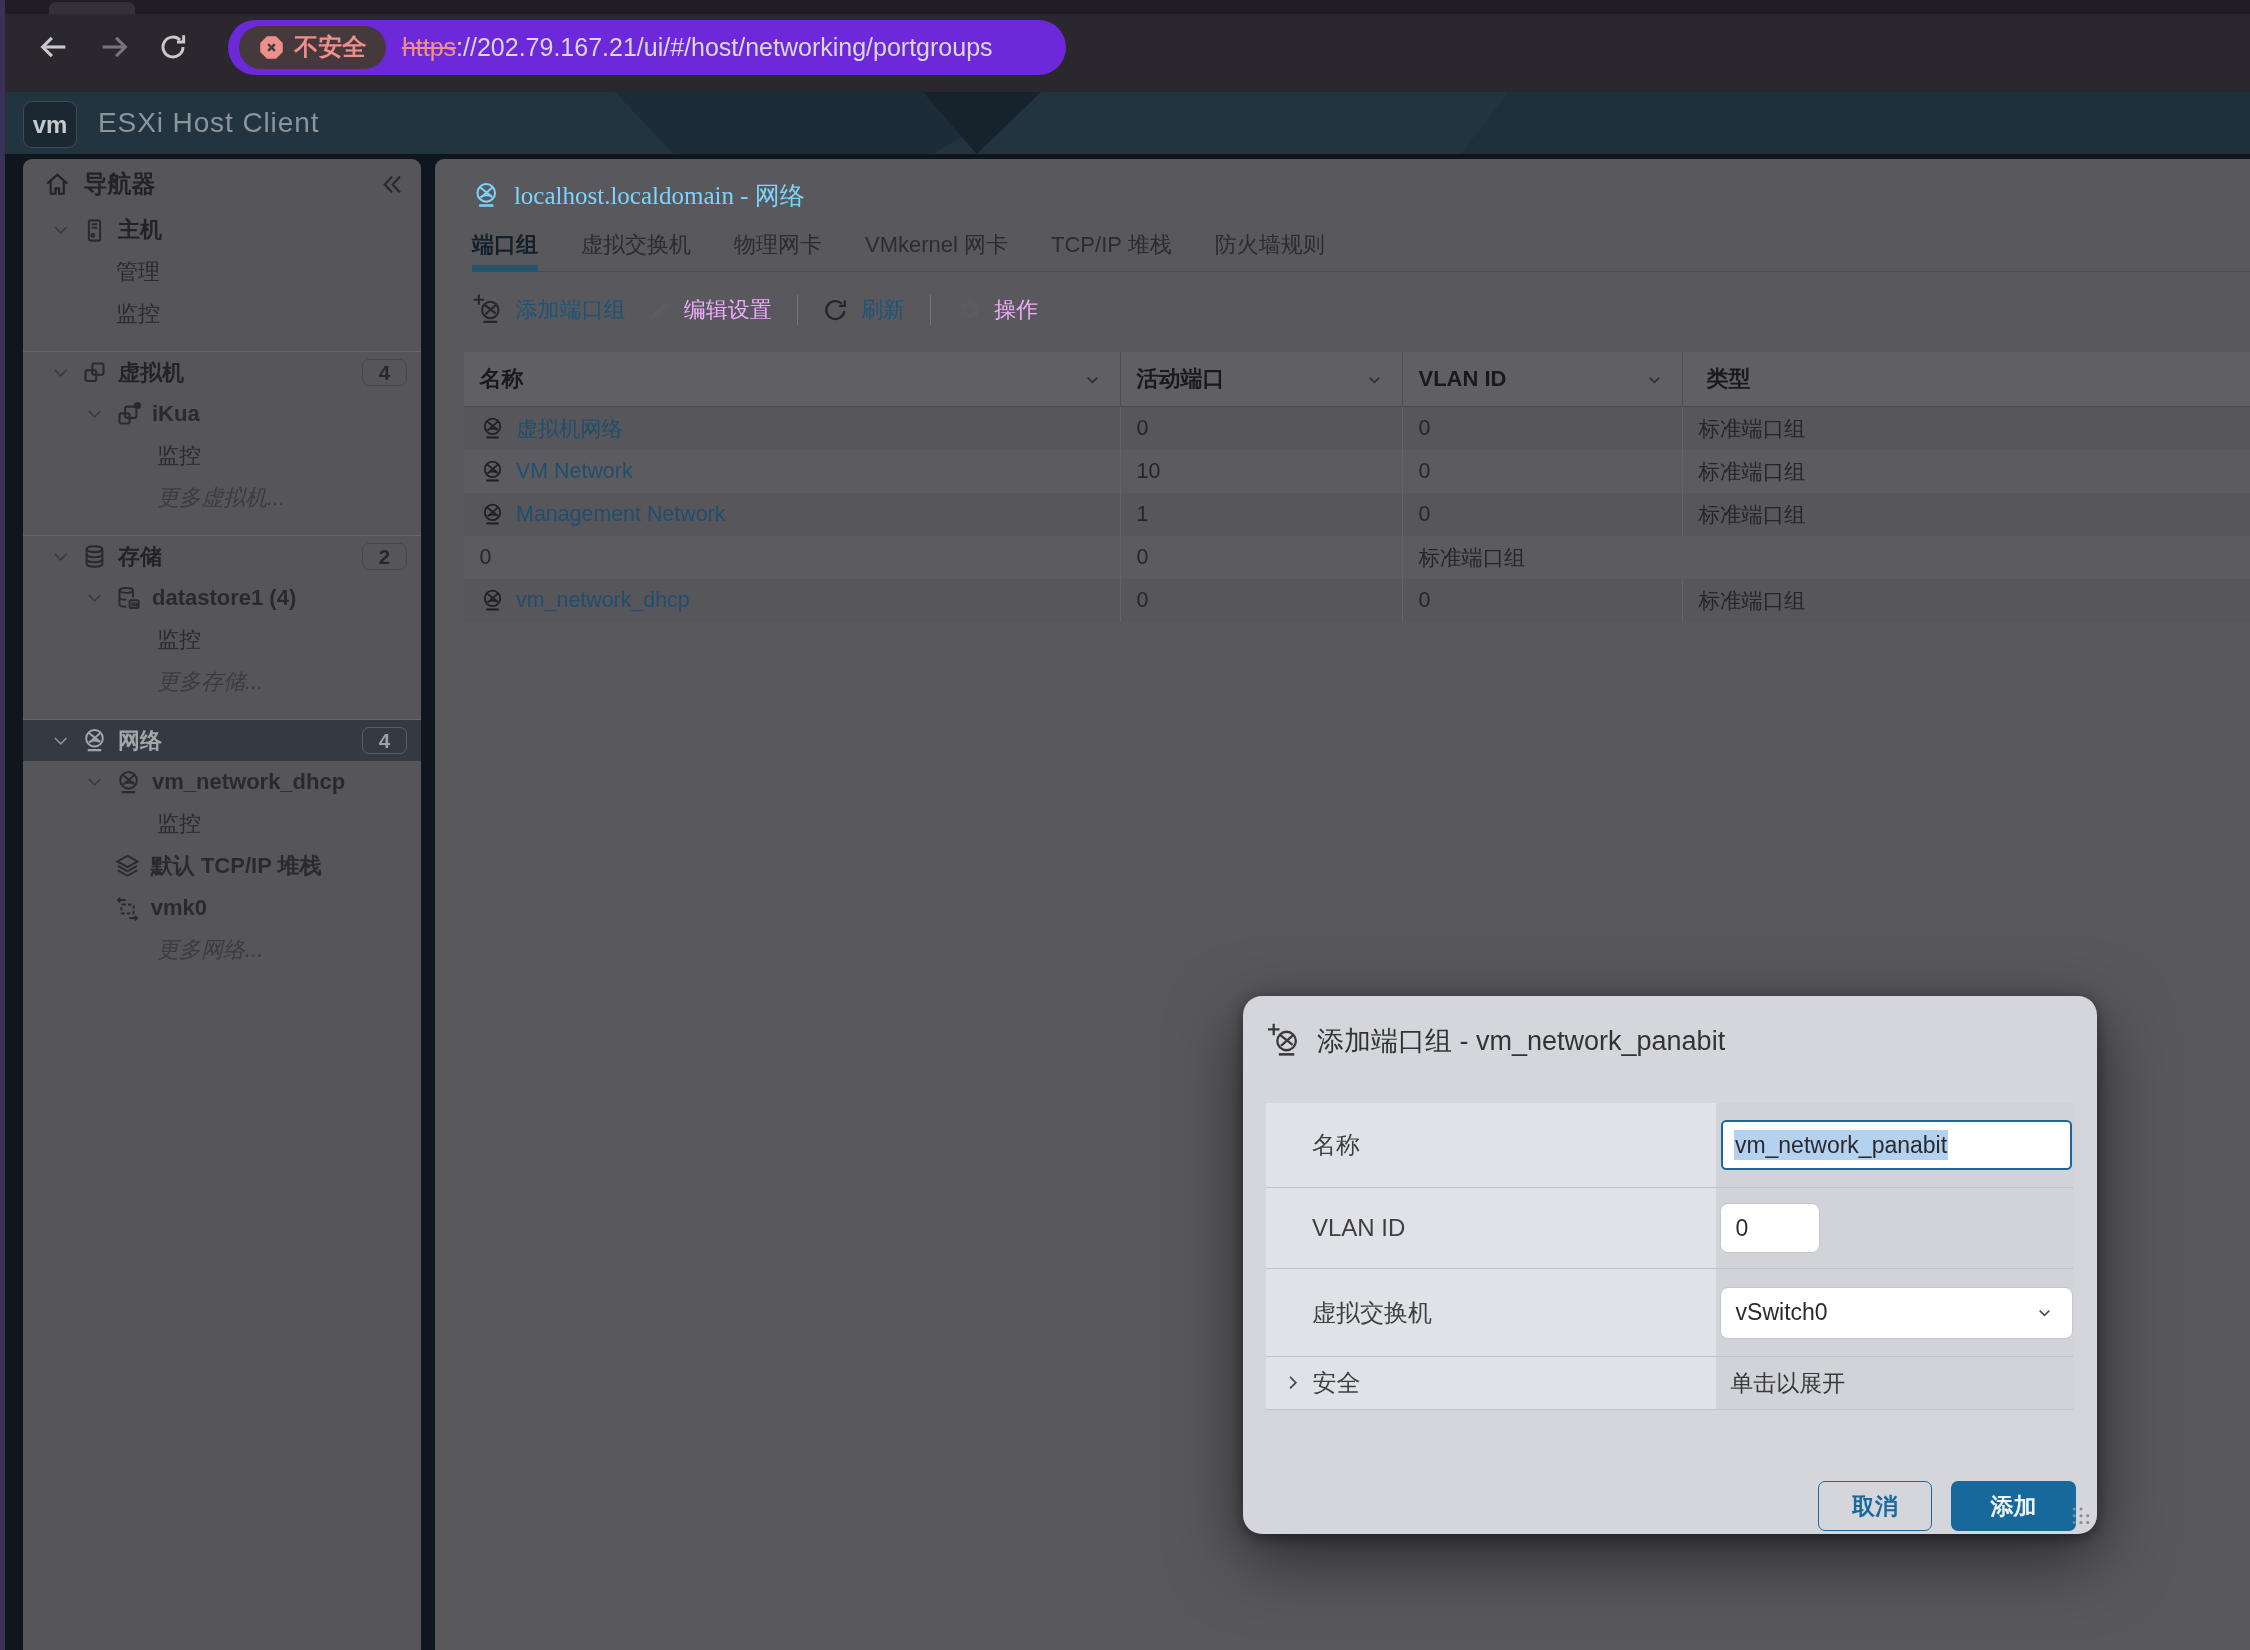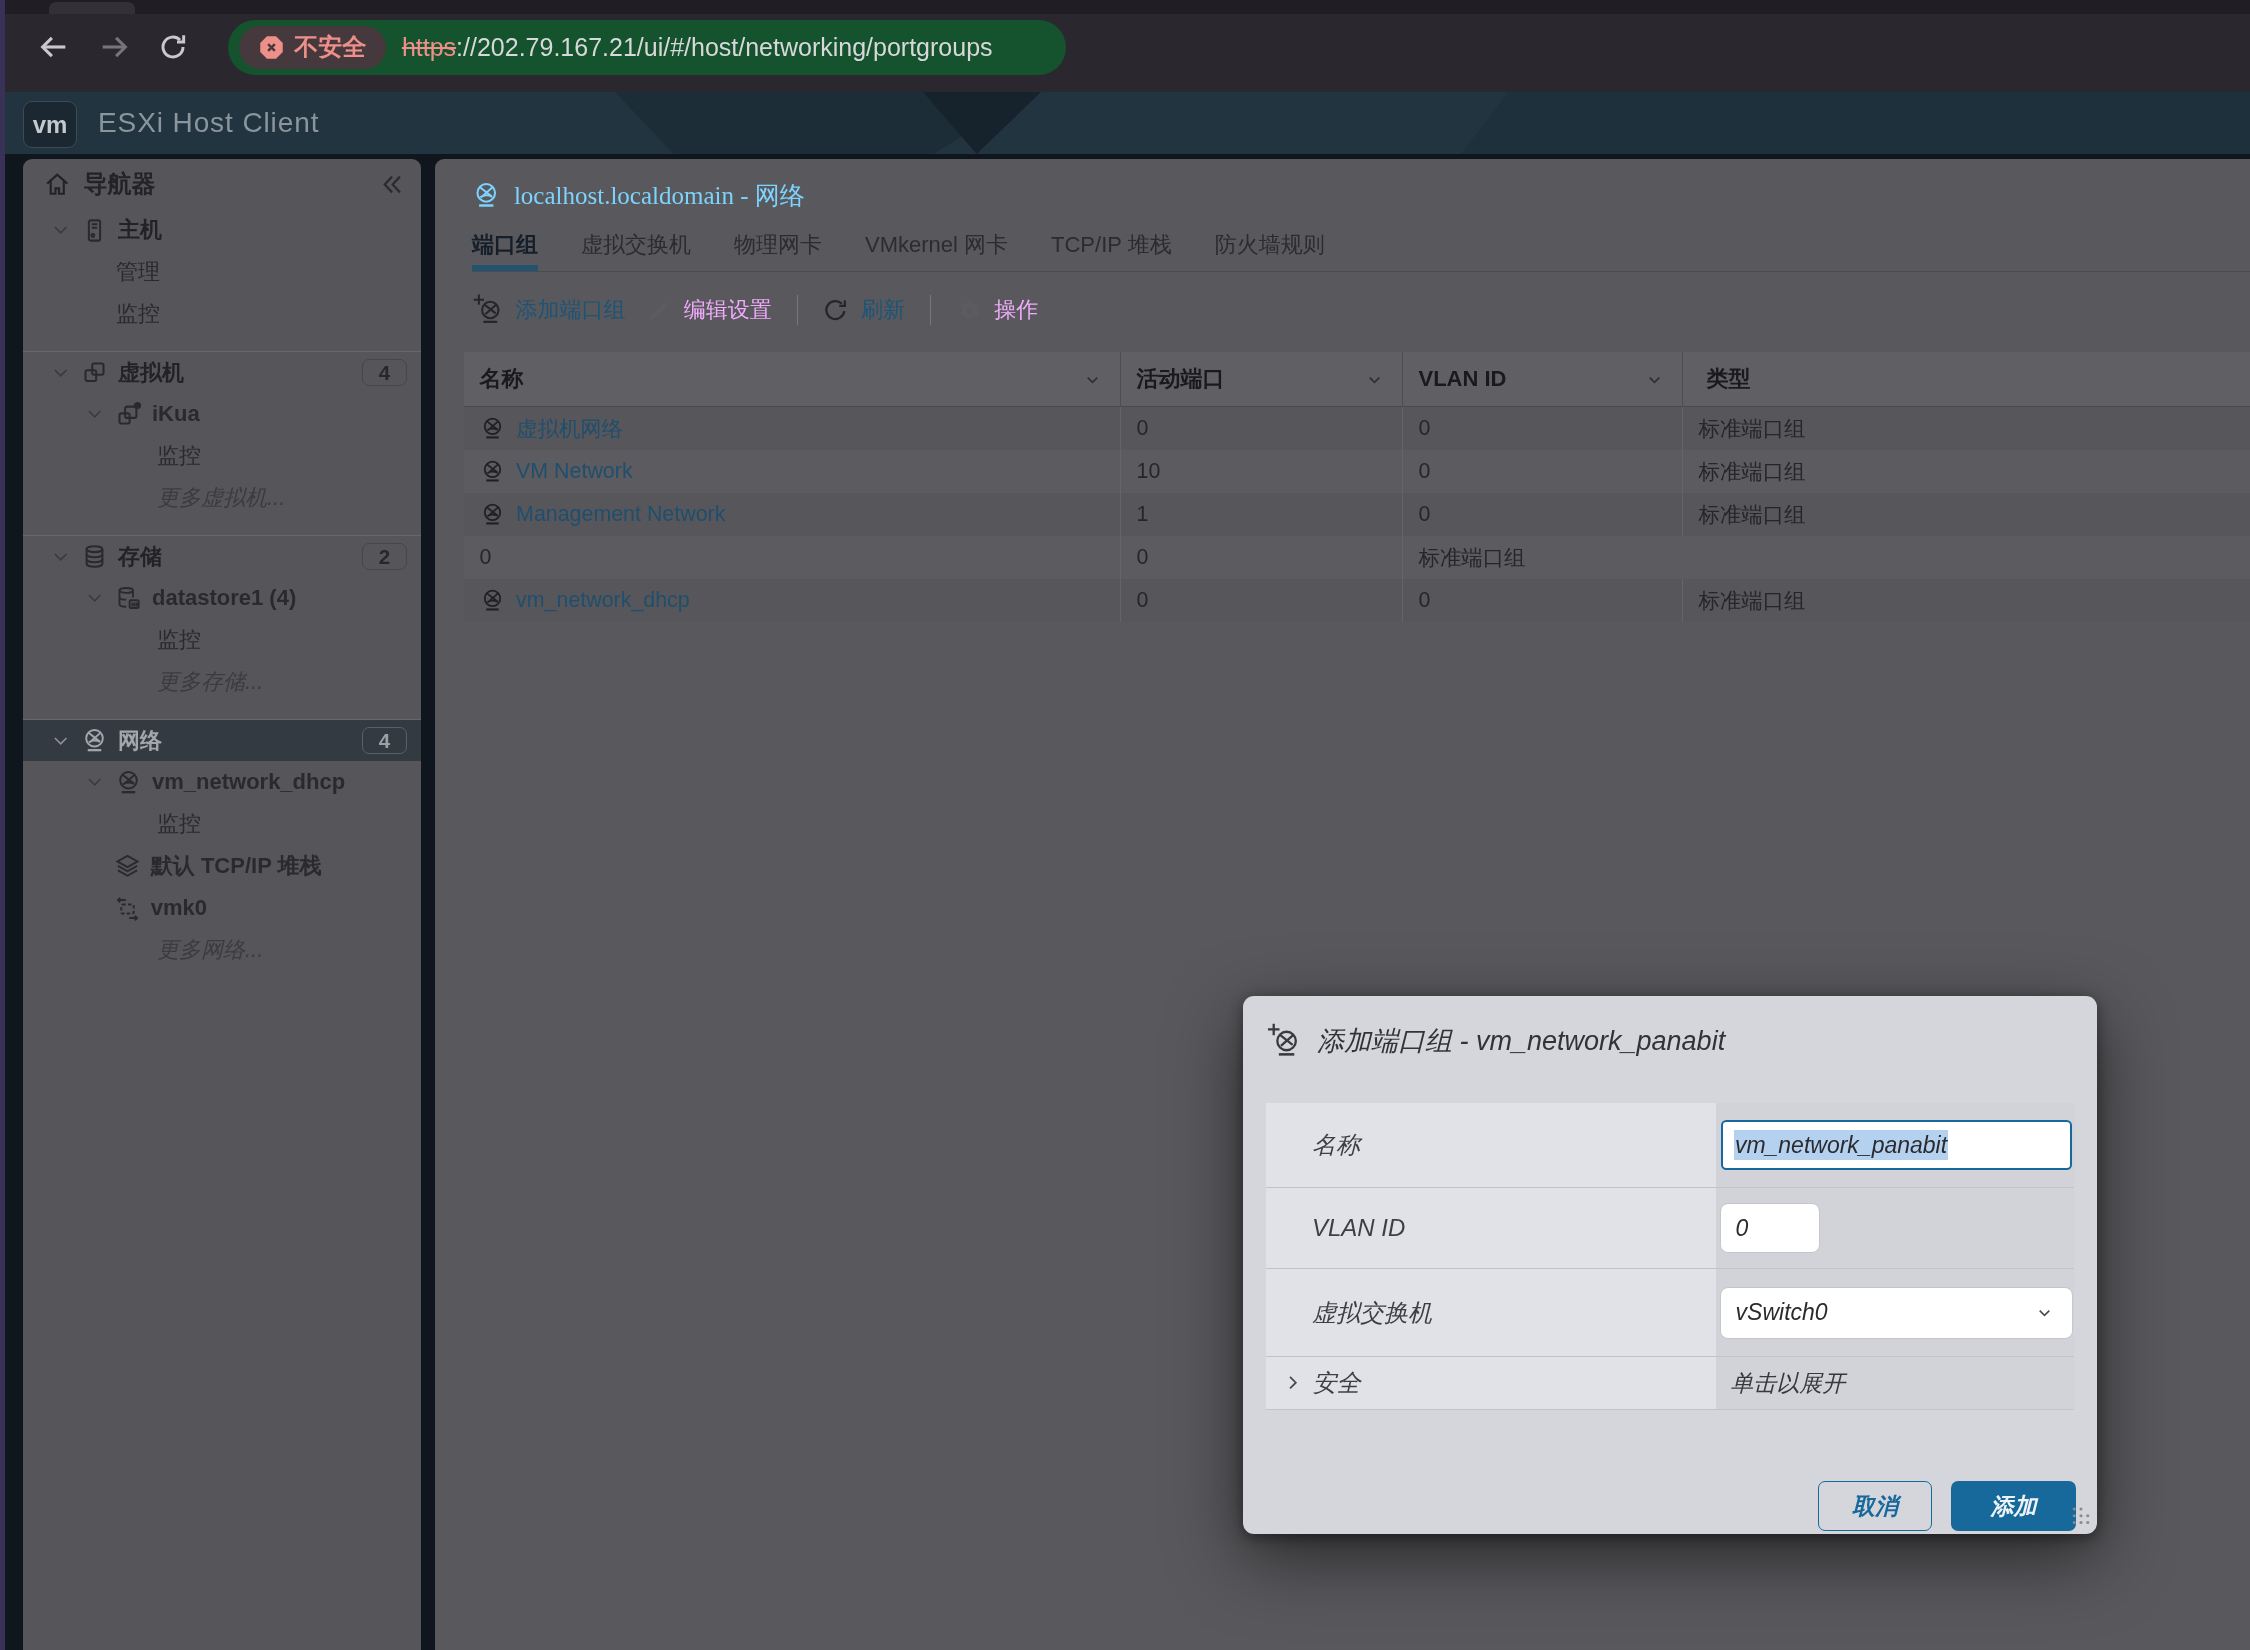--- a/index.html
+++ b/index.html
@@ -9,21 +9,21 @@
   svg{display:block}
   .ico{flex:none}
 
   
   .chrome{position:absolute;left:0;top:0;right:0;height:92px;background:#2a282e;}
   .tabstrip{position:absolute;left:0;top:0;right:0;height:14.3px;background:#201e24;}
   .btab{position:absolute;left:49px;top:1.8px;width:86px;height:12.5px;background:#343038;border-radius:7.1px 7.1px 0 0;}
   .winedge{position:absolute;left:0;top:0;width:4.5px;height:1650px;background:#3a3158;z-index:60;}
   .navbtn{position:absolute;top:27px;width:39px;height:39px;display:flex;align-items:center;justify-content:center;color:#c9c9cc;}
   .navbtn.dim{color:#77757b;}
-  .urlpill{position:absolute;left:228px;top:19.6px;width:838px;height:55px;border-radius:28px;background:#14532d;display:flex;align-items:center;}
+  .urlpill{position:absolute;left:228px;top:19.6px;width:838px;height:55px;border-radius:28px;background:#6d28d9;display:flex;align-items:center;}
   .secbadge{margin-left:10.7px;height:43px;border-radius:21.4px;background:#46393e;display:flex;align-items:center;gap:9px;padding:0 19.6px;color:#ee9089;font-size:24px;font-weight:bold;}
   .urltext{margin-left:16px;font-size:25px;color:#d8d8da;white-space:nowrap;}
   .urlscheme{color:#ee9089;text-decoration:line-through;}
 
   
   .appbar{position:absolute;left:0;top:92px;right:0;height:62px;background:#223440;overflow:hidden;}
   .hx{position:absolute;top:0;height:62px;}
   .hx1{left:615px;width:419px;background:#1d2d38;clip-path:polygon(0 0,100% 0,76% 100%,14% 100%);}
   .hx2{left:907px;width:134px;background:#16222c;clip-path:polygon(12% 0,100% 0,52% 100%);}
   .hx3{left:1461px;width:790px;background:#1e303b;clip-path:polygon(6% 0,100% 0,100% 100%,0 100%);}
@@ -74,21 +74,21 @@
   .tbody .trow{height:43px;font-size:21.4px;color:#26262a;}
   .tbody .trow:nth-child(odd){background:#57575b;}
   .tbody .trow:nth-child(even){background:#5c5c60;}
   .tc{padding:0 16px;box-sizing:border-box;height:100%;display:flex;align-items:center;}
   .tbody .tc{border-right:0.9px solid #64646a;}
   .tbody .tc:last-child{border-right:none;}
   .namecell{gap:11.6px;}
   .rowlink{color:#204e6d;font-weight:500;}
 
   
-  .dlg{position:absolute;left:1243px;top:996px;width:854px;height:538px;background:#d5d6dc;border-radius:11px;box-shadow:0 23px 71px rgba(0,0,0,.55),0 3.6px 14.3px rgba(0,0,0,.4);color:#3a3a3e;font-style:italic;}
+  .dlg{position:absolute;left:1243px;top:996px;width:854px;height:538px;background:#d5d6dc;border-radius:19px;box-shadow:0 23px 71px rgba(0,0,0,.55),0 3.6px 14.3px rgba(0,0,0,.4);color:#3a3a3e;}
   .dtitle{position:absolute;left:23px;top:27px;display:flex;align-items:center;gap:15px;font-size:27px;color:#333337;}
   .dform{position:absolute;left:23px;right:23px;top:107px;}
   .frow{display:grid;grid-template-columns:450px 1fr;border-bottom:1.8px solid #c3c4ca;}
   .flabel{background:#e1e2e8;display:flex;align-items:center;padding-left:46px;font-size:24px;color:#3f3f43;}
   .fval{background:#d2d3d9;display:flex;align-items:center;padding-left:5.3px;}
   .r1{height:84px;} .r2{height:80px;} .r3{height:87px;} .r4{height:52px;}
   .nameinput{width:351px;height:50px;background:#fff;border:2.7px solid #17689b;border-radius:5.3px;display:flex;align-items:center;padding:0 10.7px;box-sizing:border-box;font-size:23px;color:#2b2b2f;}
   .seltext{background:#b5d1f0;padding:1.8px 0.9px;}
   .vlaninput{width:98px;height:48px;background:#fff;border-radius:7.1px;display:flex;align-items:center;padding:0 14.3px;box-sizing:border-box;font-size:23px;color:#2b2b2f;box-shadow:0 0 0 0.9px rgba(0,0,0,.06);}
   .selectbox{width:351px;height:50px;background:#fff;border-radius:7.1px;display:flex;align-items:center;justify-content:space-between;padding:0 16px 0 14.3px;box-sizing:border-box;font-size:23px;color:#2b2b2f;box-shadow:0 0 0 0.9px rgba(0,0,0,.06);}

